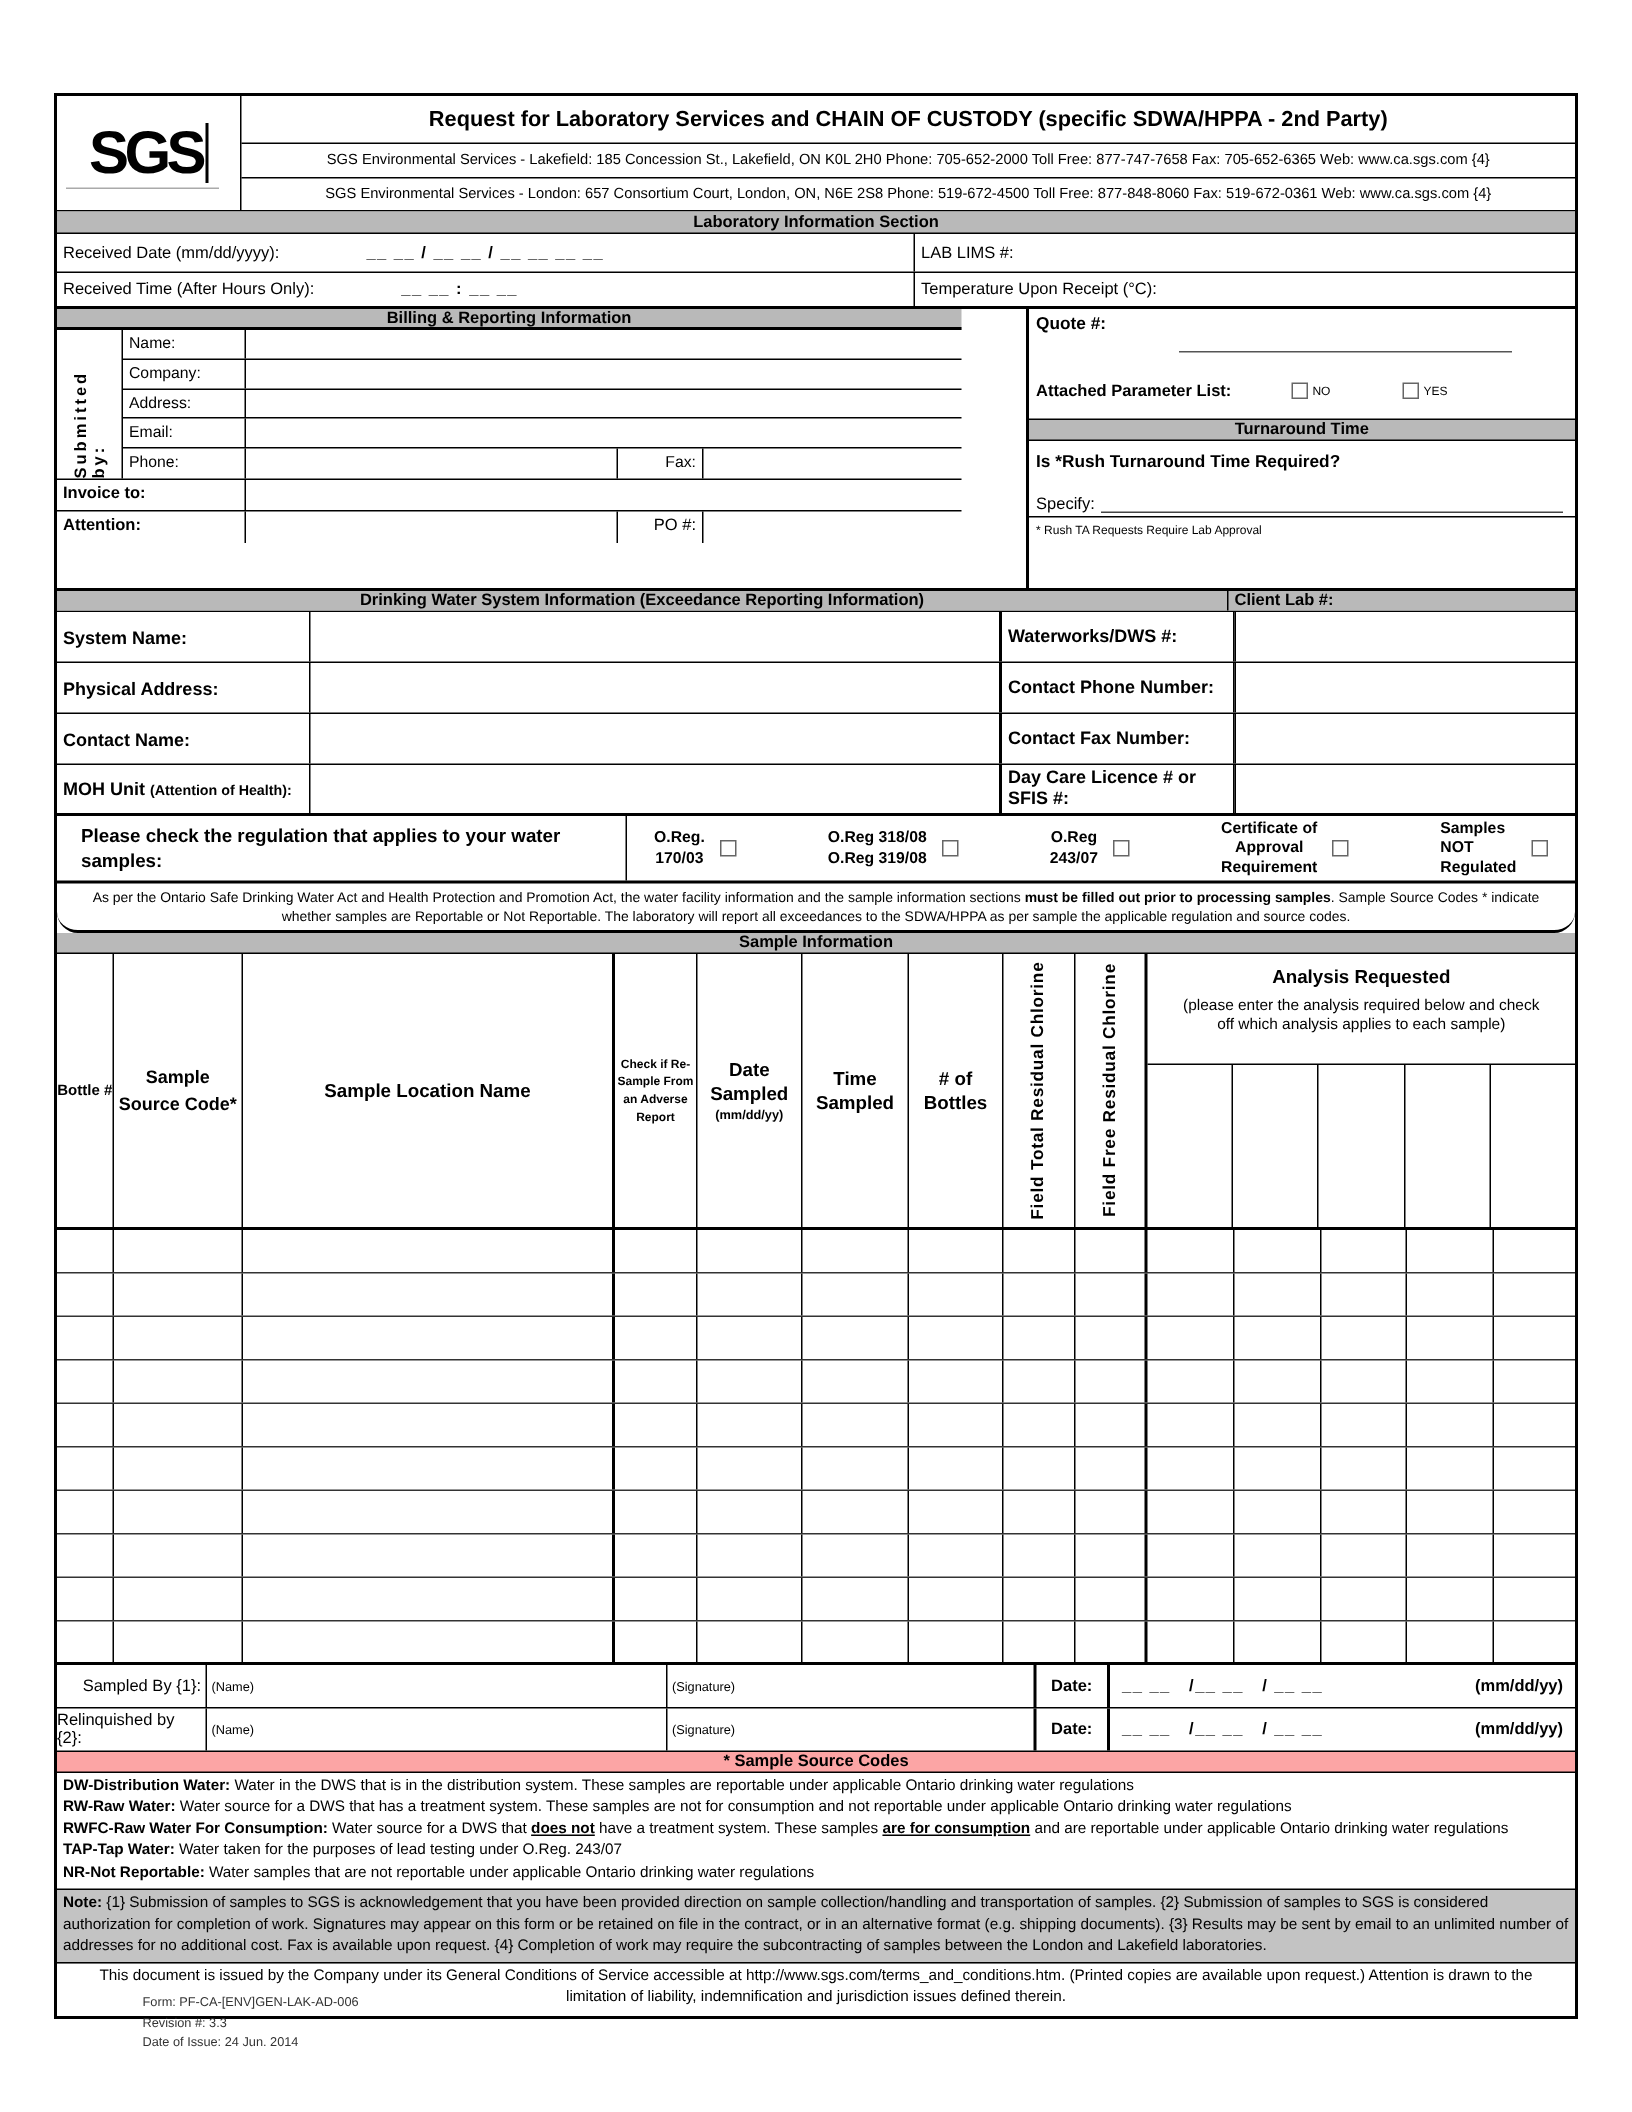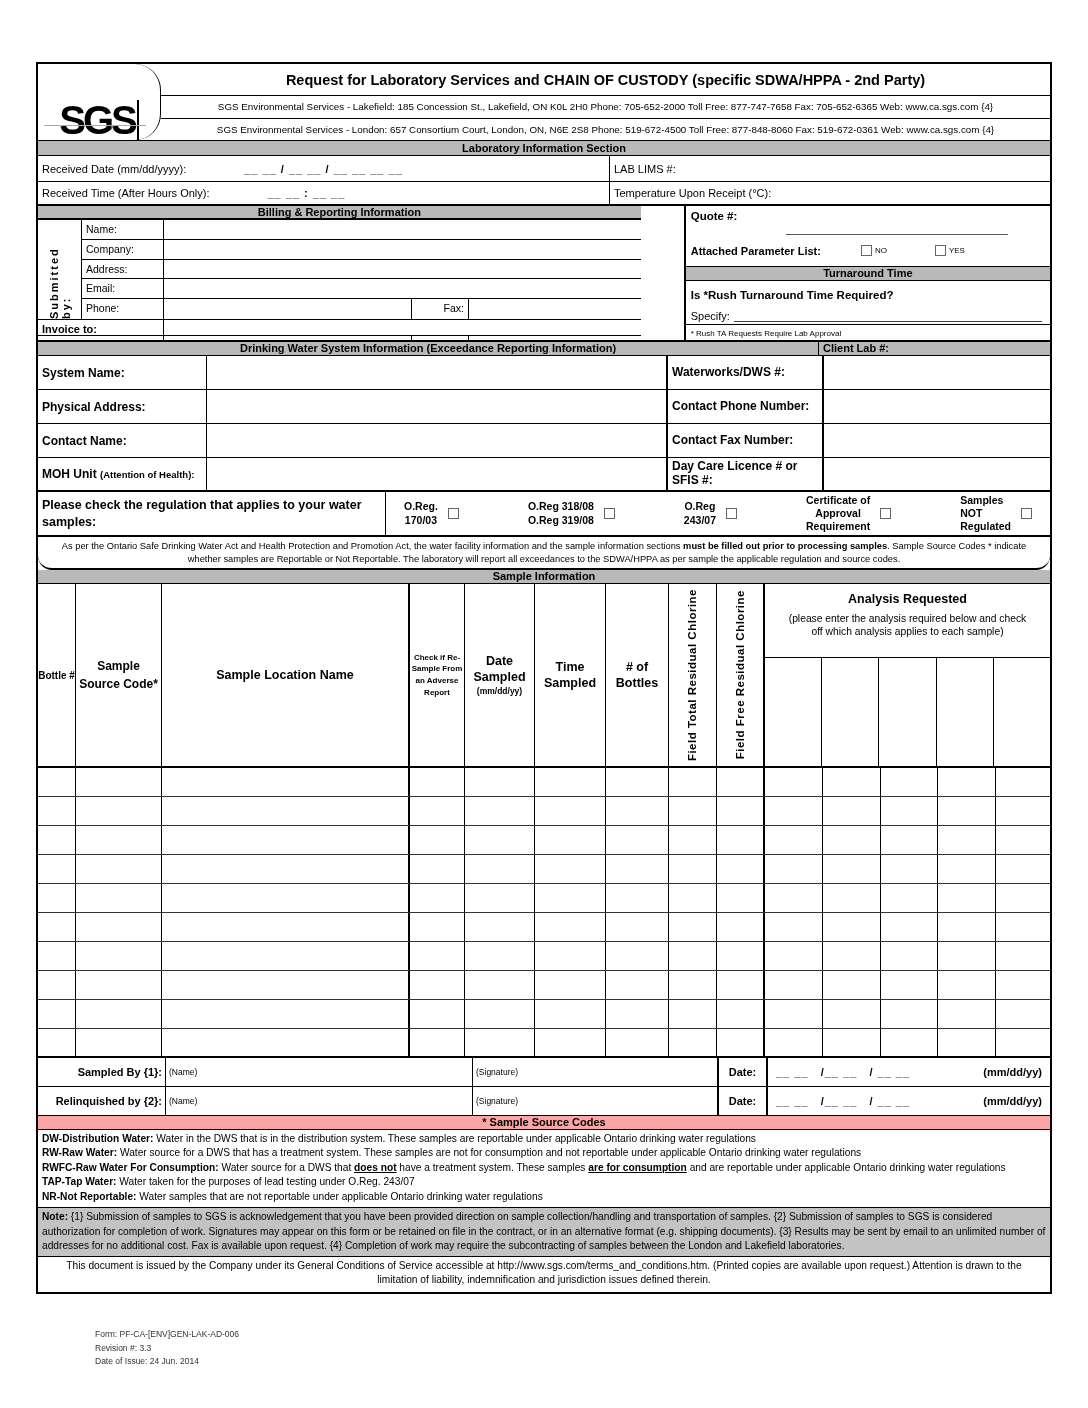--- a/index.html
+++ b/index.html
@@ -4,38 +4,38 @@
 <style>
   * { box-sizing: border-box; margin: 0; padding: 0; }
   html,body { width:1088px; height:1408px; background:#ffffff; font-family:"Liberation Sans", sans-serif; color:#000; }
   #form-root { position:absolute; left:36px; top:62px; width:1016px; border:2px solid #000; background:#fff; }
   .bl1 { border-left:1px solid #000; }
 
   .bar { background:#b9b9b9; font-weight:bold; font-size:11px; text-align:center; line-height:14px; height:15px; border-bottom:1px solid #000; }
 
   
   .hdr { height:77px; display:flex; border-bottom:1px solid #000; }
-  .logo-cell { width:123px; border-right:1px solid #000; display:flex; align-items:flex-end; justify-content:center; position:relative;border-radius:26px; }
+  .logo-cell { width:123px; border-right:1px solid #000; display:flex; align-items:center; justify-content:center; position:relative; }
   .logo-text { font-size:40px; font-weight:bold; letter-spacing:-3px; line-height:1; border-right:2px solid #000; padding-right:2px; }
   .logo-underline { position:absolute; left:6px; right:14px; bottom:14px; border-bottom:1px solid #aaa; }
   .hdr-right { flex:1; display:flex; flex-direction:column; }
   .hdr-title { height:32px; font-weight:bold; font-size:14.5px; text-align:center; line-height:32px; border-bottom:1px solid #000; }
   .hdr-addr { height:22.5px; font-size:9.8px; text-align:center; line-height:22px; border-bottom:1px solid #000; }
   .hdr-addr:last-child { border-bottom:none; }
 
   
   .lab-row { display:flex; font-size:11px; }
   .lab-row.r1 { height:26px; border-bottom:1px solid #000; }
   .lab-row.r2 { height:24px; border-bottom:2px solid #000; }
   .lab-left { width:571px; display:flex; align-items:center; padding-left:4px; }
   .lab-right { flex:1; border-left:1px solid #000; display:flex; align-items:center; padding-left:4px; }
   .blanks { font-weight:bold; letter-spacing:1px; margin-left:58px; white-space:pre; }
 
   
-  .billing { display:flex; height:136px; border-bottom:2px solid #000;gap:43px; }
+  .billing { display:flex; height:188px; border-bottom:2px solid #000;gap:43px; }
   .bill-left { width:632px; display:flex; flex-direction:column; }
   .bill-right { width:384px; border-left:2px solid #000; display:flex; flex-direction:column; }
   .bill-bar { height:14px; background:#b9b9b9; font-weight:bold; font-size:11px; text-align:center; line-height:13px; border-bottom:2px solid #000; }
   .bl-upper { display:flex; height:100px; border-bottom:1px solid #000; }
   .strip { width:44px; border-right:1px solid #000; display:flex; align-items:center; justify-content:center; }
   .vtext { writing-mode:vertical-rl; transform:rotate(180deg); font-weight:bold; font-size:11px; letter-spacing:2px; }
   .bl-rows { flex:1; display:flex; flex-direction:column; }
   .bl-row { display:flex; height:20px; border-bottom:1px solid #000; font-size:10.5px; }
   .bl-rows .bl-row:last-child { border-bottom:none; }
   .bl-label { width:82px; border-right:1px solid #000; padding:3px 0 0 4px; }
@@ -68,21 +68,21 @@
   .dw-row:nth-child(odd) { height:34px; }
   .dw-row { height:34px; }
   .dw-llabel { width:169px; border-right:1px solid #000; font-weight:bold; display:flex; align-items:center; padding-left:4px; }
   .dw-lval { flex:1; }
   .dw-rlabel { width:157px; border-left:2px solid #000; border-right:1px solid #000; font-weight:bold; display:flex; align-items:center; padding-left:4px; line-height:1.15; }
   .dw-rval { width:227px; }
   .moh-sub { font-size:9.5px; font-weight:bold; }
 
   
   .reg-row { display:flex; height:45px; border-bottom:2px solid #000; }
-  .reg-prompt { width:348px; border-right:1px solid #000; font-weight:bold; font-size:12.5px; display:flex; align-items:center; padding-left:4px; line-height:1.3; }
+  .reg-prompt { width:380px; border-right:1px solid #000; font-weight:bold; font-size:12.5px; display:flex; align-items:center; padding-left:16px; line-height:1.3; }
   .reg-opts { flex:1; display:flex; align-items:center; justify-content:space-between; padding:0 18px; }
   .reg-group { display:flex; align-items:center; gap:10px; }
   .reg-lines { font-weight:bold; font-size:10.5px; text-align:center; line-height:1.25; }
   .reg-lines.left { text-align:left; }
 
   .disclaimer { height:33px; font-size:9.3px; text-align:center; padding:3px 6px 0 6px; line-height:1.45; border-bottom:2px solid #000;border-radius:14px; }
 
   
   .st-header { display:flex; height:184px; border-bottom:2px solid #000; }
   .hc { border-right:1px solid #000; display:flex; align-items:center; justify-content:center; text-align:center; font-weight:bold; }
@@ -106,21 +106,21 @@
   .an-col:last-child { border-right:none; }
 
   .st-row { display:flex; height:29px; border-bottom:1px solid #333; }
   .st-row:last-child { border-bottom:2px solid #000; }
   .dc { border-right:1px solid #000; height:100%; }
   .d1{width:38px}.d2{width:86px}.d3{width:248px;border-right:2px solid #000}.d4{width:55px}.d5{width:70px}.d6{width:71px}.d7{width:63px}.d8{width:48px}.d9{width:48px;border-right:2px solid #000}
   .da{width:57.8px}.da:last-child{border-right:none;flex:1}
 
   
   .sig-row { display:flex; height:29px; border-bottom:1px solid #000; font-size:11px; }
-  .sig-label { width:128px; font-weight:bold; display:flex; align-items:center; justify-content:flex-end; padding-right:3px; border-right:1px solid #000; font-size:11px; }
+  .sig-label { width:100px; font-weight:normal; display:flex; align-items:center; justify-content:flex-end; padding-right:3px; border-right:1px solid #000; font-size:11px; }
   .sig-name { width:307px; border-right:1px solid #000; display:flex; align-items:center; padding-left:3px; font-size:8.5px; }
   .sig-sig { width:246px; border-right:2px solid #000; display:flex; align-items:center; padding-left:3px; font-size:8.5px; }
   .sig-date-lbl { width:49px; border-right:2px solid #000; display:flex; align-items:center; justify-content:center; font-weight:bold; }
   .sig-date-val { flex:1; display:flex; align-items:center; font-weight:bold; padding:0 8px; }
   .sig-date-val .bl { flex:1; white-space:pre; letter-spacing:1px; }
   .sig-date-val .fmt { font-size:11px; }
 
   
   .codes-bar { height:14px; background:#fca5a5; font-weight:bold; font-size:11px; text-align:center; line-height:13px; border-bottom:1px solid #000; }
   .codes { font-size:10.2px; line-height:1.42; padding:2px 4px 3px 4px; border-bottom:1px solid #000; }

